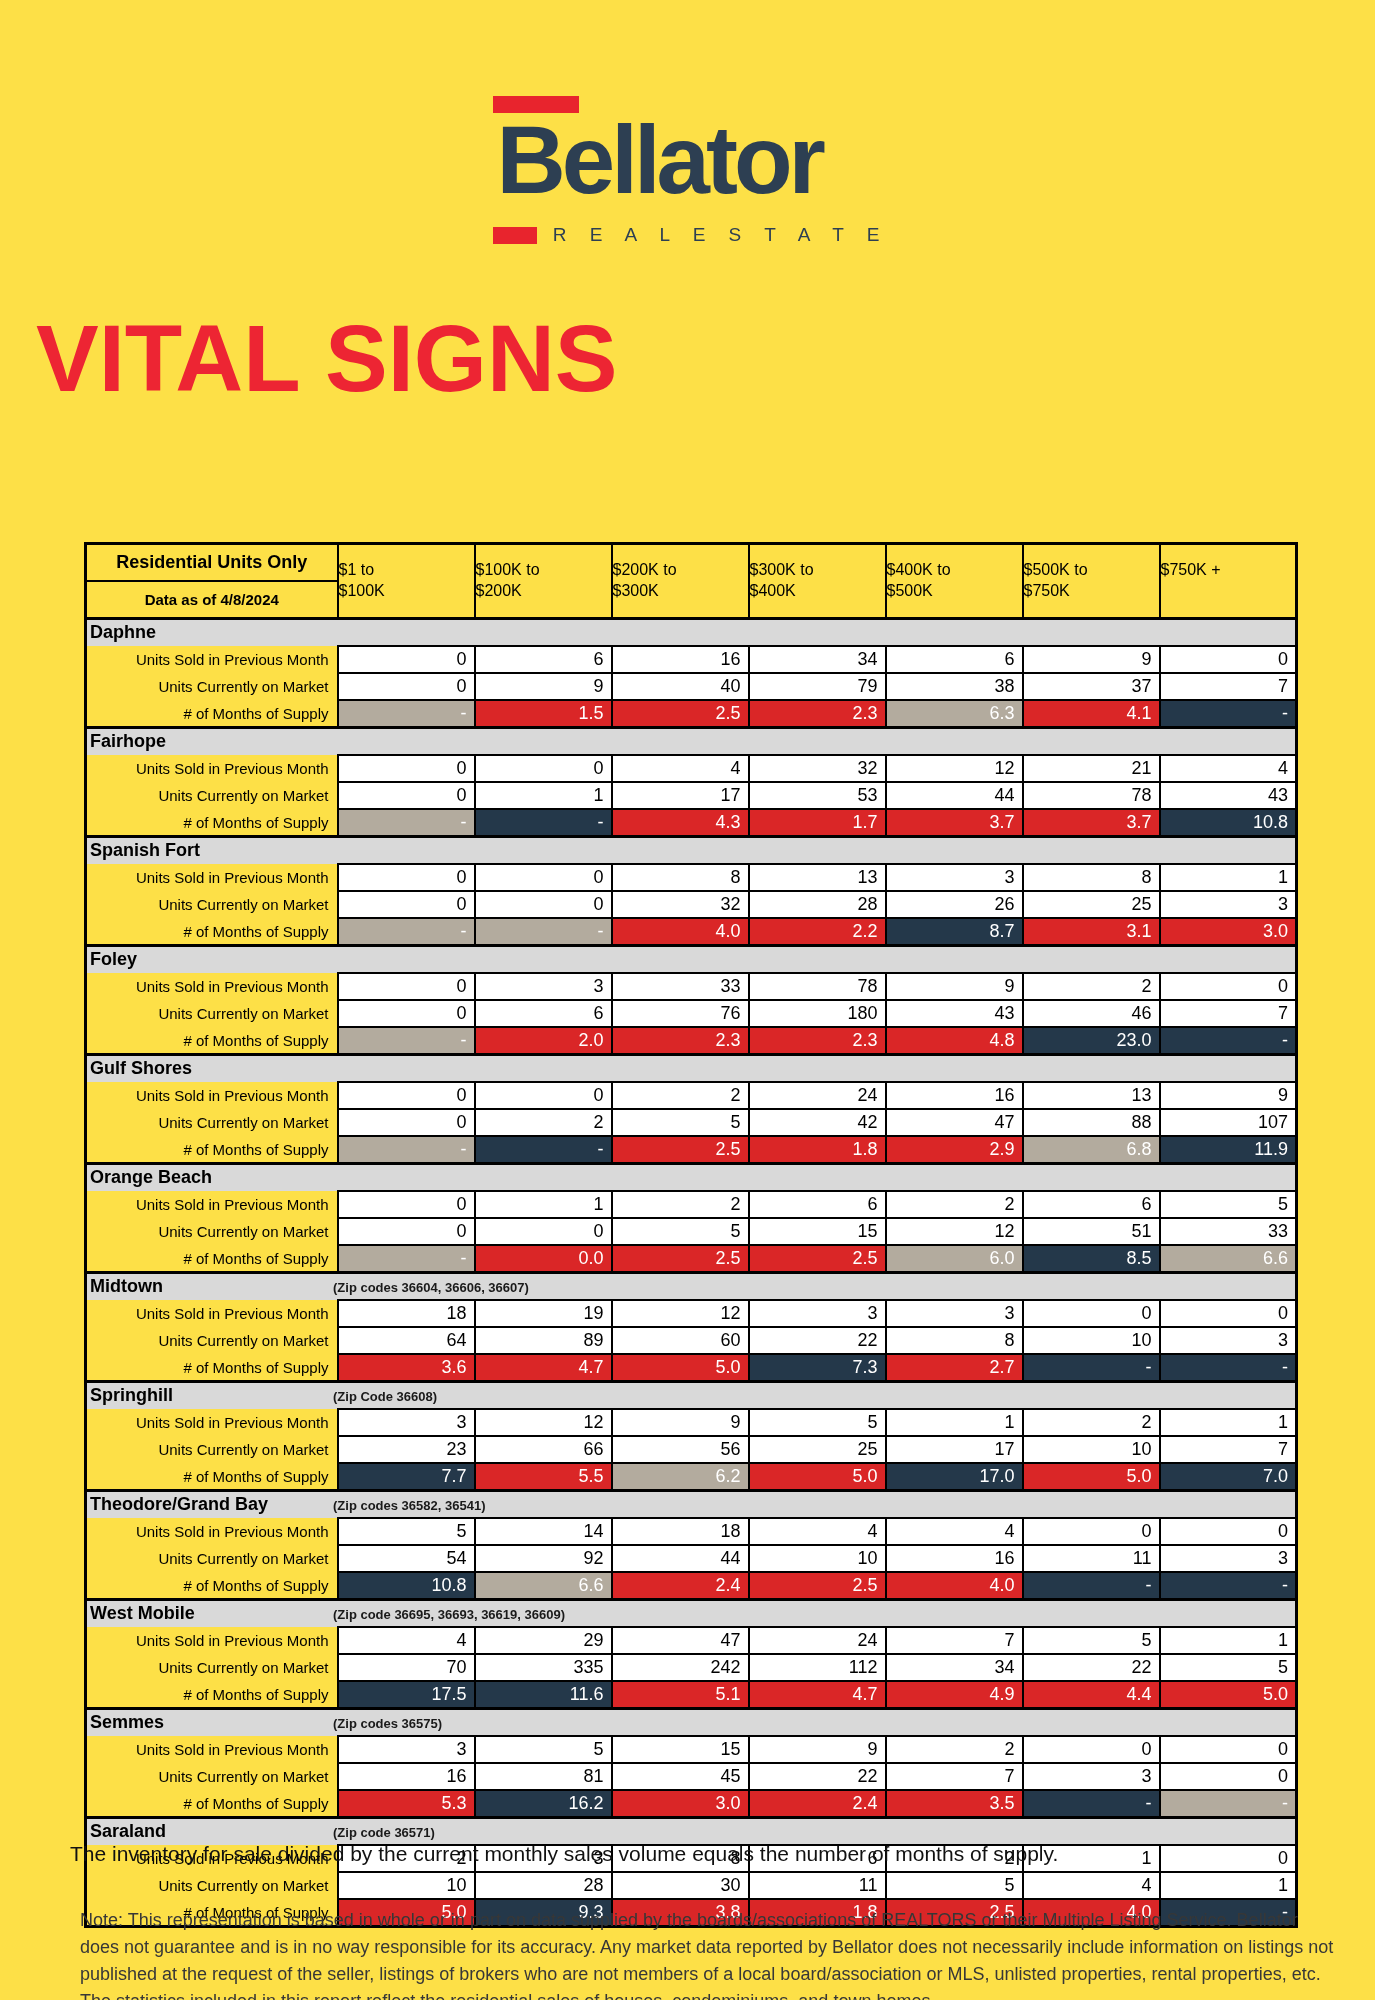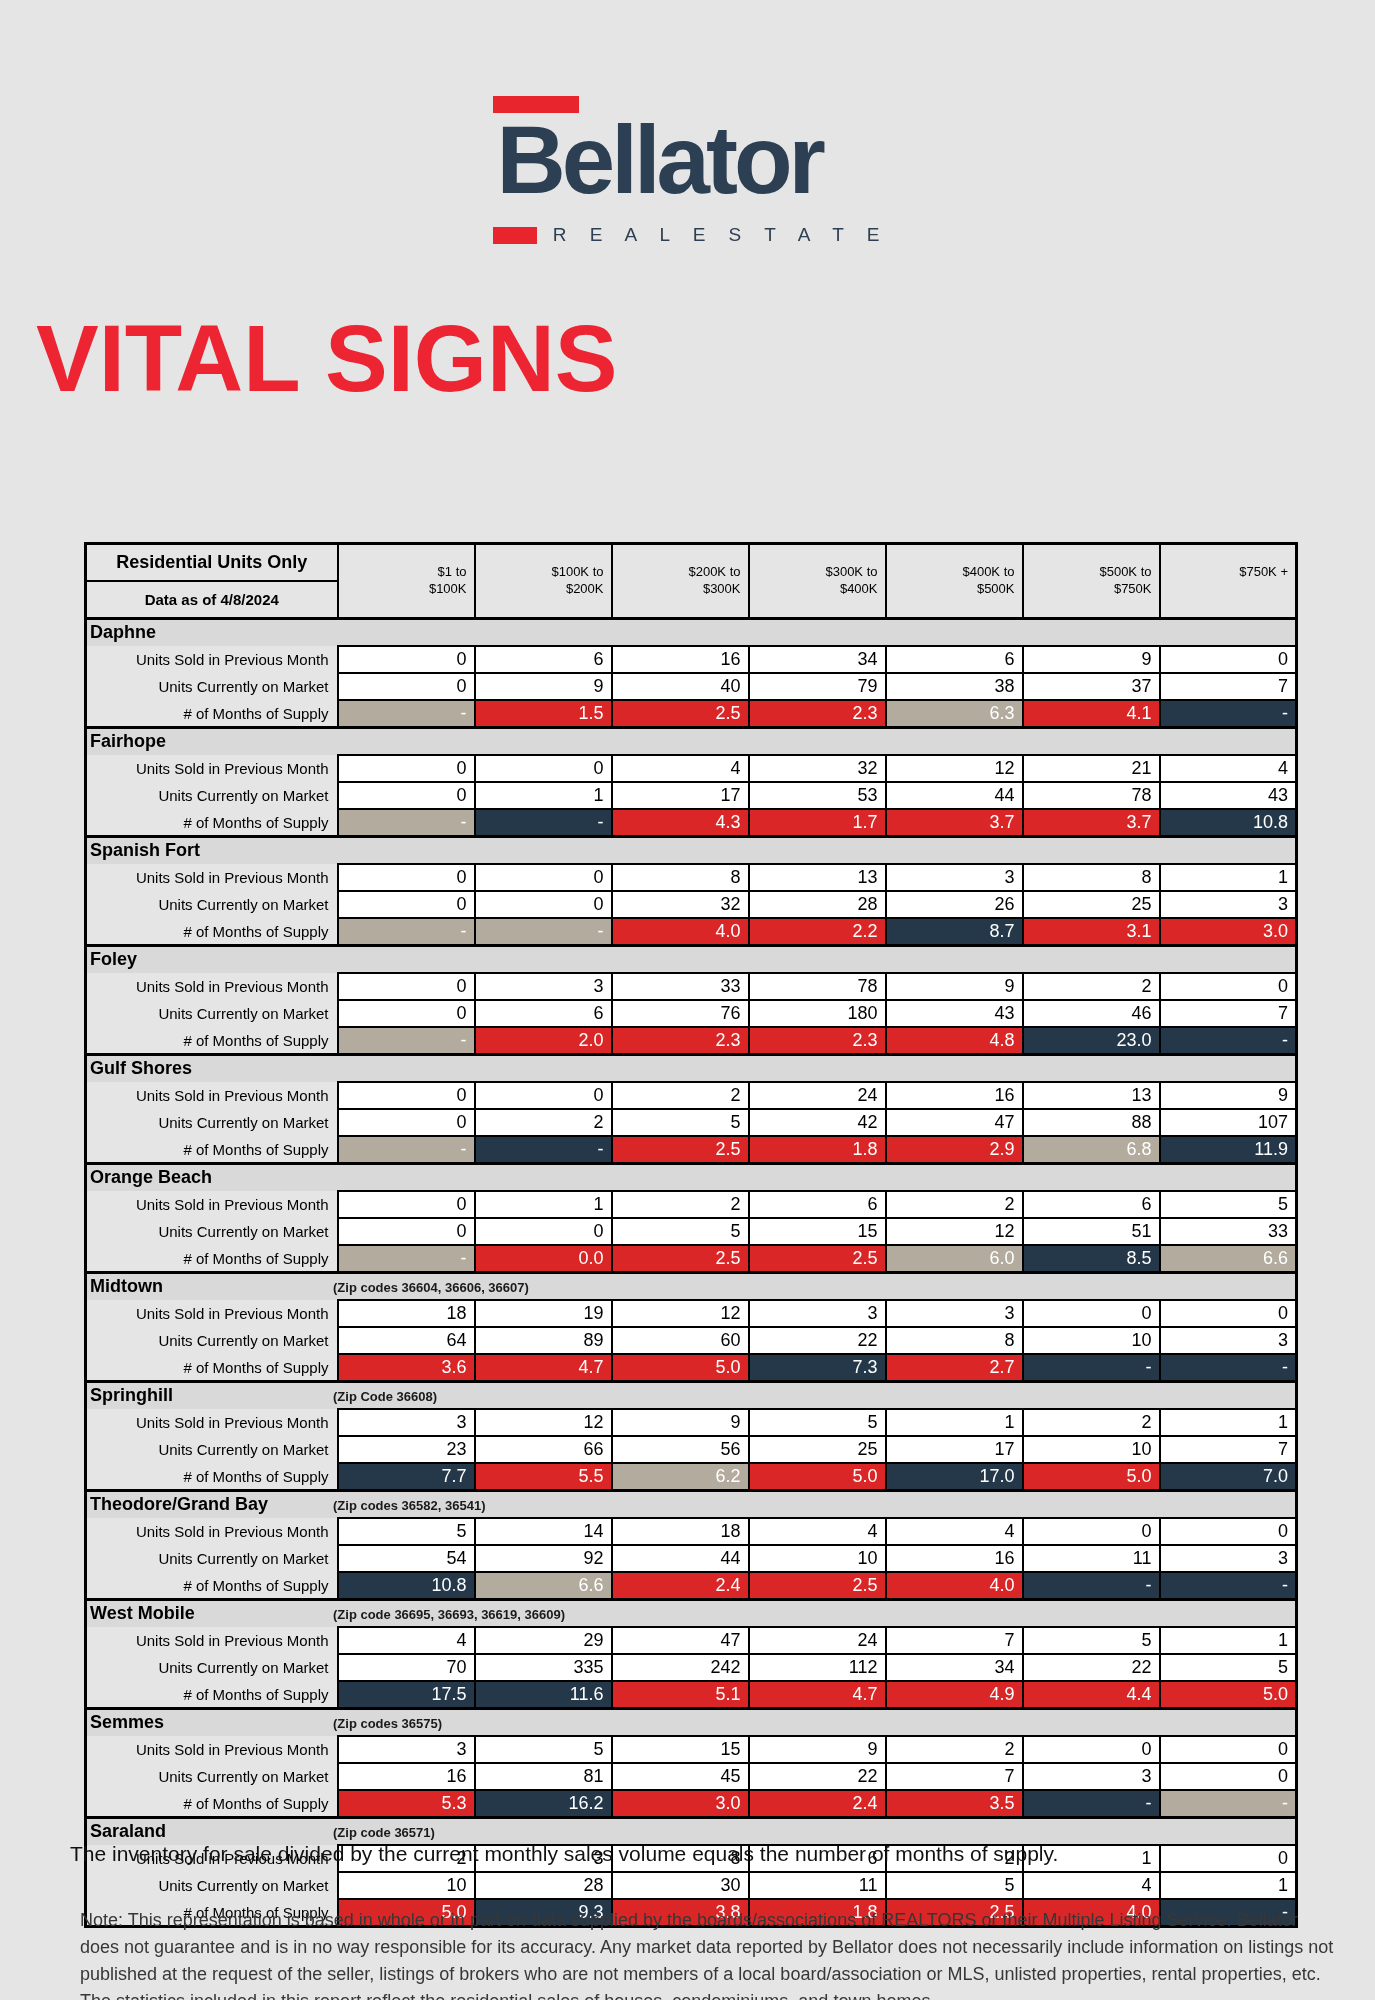--- a/index.html
+++ b/index.html
@@ -1,21 +1,21 @@
 <!DOCTYPE html>
 <html style="--brand-red: #e8242d; --title-red: #ed2533; --navy-text: #2d3f52; --sellers-red: #da2627; --balanced-gray: #b3ab9e; --buyers-navy: #24384a; --section-bar-gray: #d9d9d9;"><head>
 <meta charset="utf-8">
 <style>
   html,body{margin:0;padding:0;}
   body{
     width:1375px;height:2000px;background:#ffffff;position:relative;
     font-family:"Liberation Sans","DejaVu Sans",sans-serif;color:#000;
     overflow:hidden;
   }
-  .page{position:absolute;inset:0;background:#e5e5e5;}
+  .page{position:absolute;inset:0;background:#fde047;}
 
   
   .logo{position:absolute;top:96px;left:50%;transform:translateX(-50%);width:402px;}
   .logo-bar-top{width:86px;height:17px;background:var(--brand-red);margin-left:6px;}
   .logo-text{
     font-size:96px;font-weight:700;color:var(--navy-text);
     letter-spacing:-4px;line-height:0.92;margin-left:10px;margin-top:3px;
   }
   .logo-bottom{display:flex;align-items:center;margin-top:20px;}
   .logo-bar-bottom{width:86px;height:17px;background:var(--brand-red);margin-left:6px;}
@@ -40,22 +40,22 @@
     border-collapse:collapse;table-layout:fixed;
     border:3px solid #000;
   }
   col.c-label{width:252px;}
   col.c-data{width:137px;}
   td{padding:0;vertical-align:middle;}
   .corner{border:2px solid #000;text-align:center;}
   .corner-title{height:35px;font-weight:700;font-size:18px;}
   .corner-sub{height:35px;font-weight:700;font-size:15px;}
   .pricehead{
-    border:2px solid #000;text-align:right;padding-right:7px;
-    font-size:13px;line-height:1.3;
+    border:2px solid #000;text-align:left;padding-right:7px;
+    font-size:16px;line-height:1.3;
   }
   .secrow td{
     background:var(--section-bar-gray);
     border-top:3px solid #000;height:25px;
   }
   .secname{display:inline-block;font-weight:700;font-size:18px;padding-left:3px;width:246px;box-sizing:border-box;white-space:nowrap;}
   .seczip{font-size:13px;font-weight:700;color:#1a1a1a;white-space:nowrap;}
   .rowlabel{
     text-align:right;padding-right:8px;font-size:15px;height:25px;
     white-space:nowrap;border:none;

